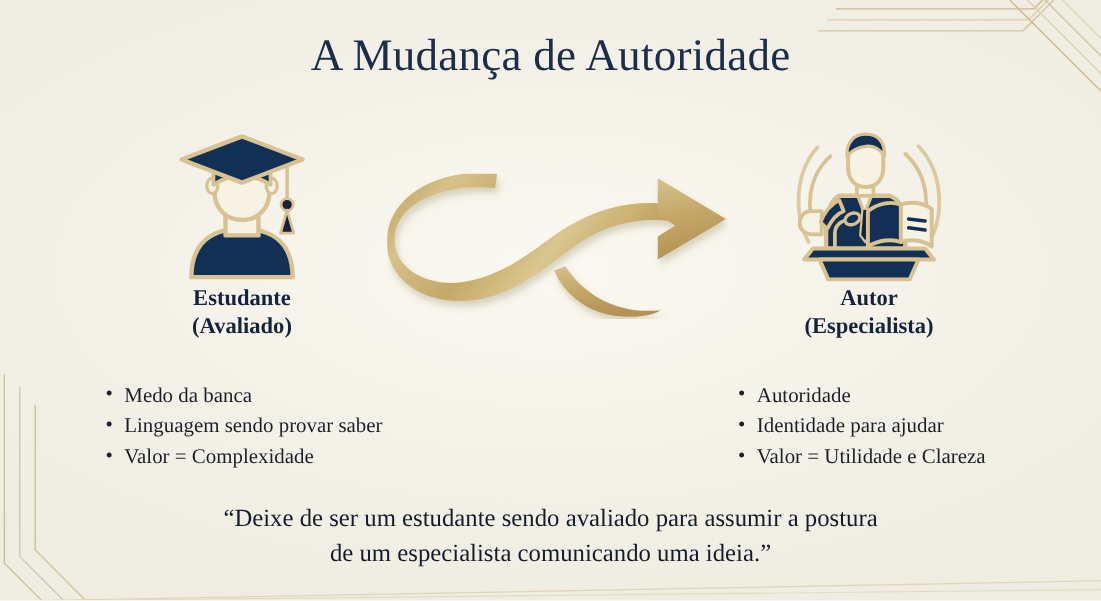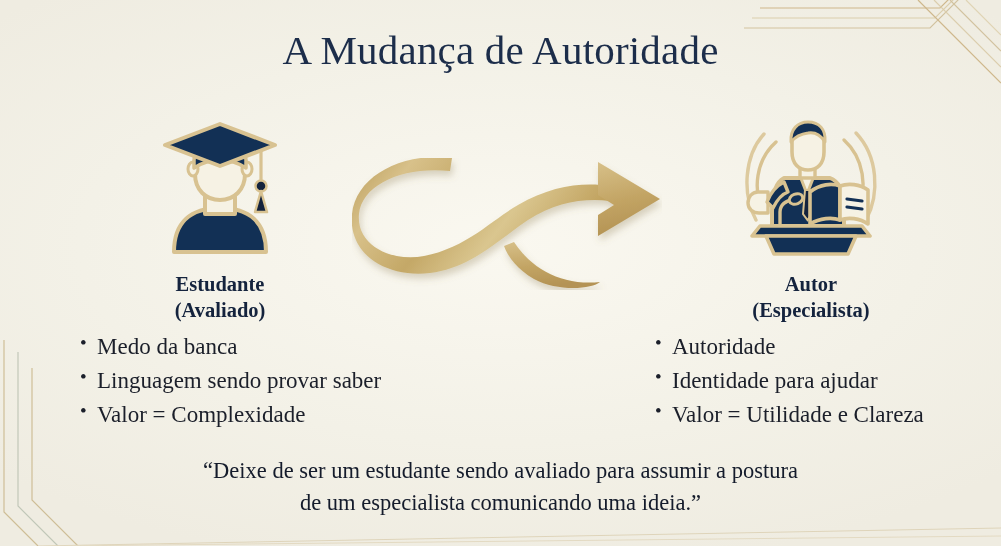--- a/index.html
+++ b/index.html
@@ -46,46 +46,46 @@
     font-weight: 400;
   }
   
   .col {
     position: absolute;
     top: 118px;
     width: 330px;
     text-align: center;
   }
   .col-left  { left: 55px; }
-  .col-right { left: 646px; }
+  .col-right { left: 625px; }
 
   .icon-wrap {
     height: 140px;
     display: flex;
     align-items: center;
     justify-content: center;
   }
   .role-label {
-    margin-top: 13px;
+    margin-top: 0;
     font-size: 20.5px;
     font-weight: 700;
     color: #14233d;
     line-height: 1.28;
   }
   .role-label .sub { display: block; }
 
   
   .bullets {
     position: absolute;
     top: 330px;
-    font-size: 23px;
+    font-size: 19px;
     color: #1b1f2a;
     line-height: 1.47;
     list-style: none;
-    margin: 0;
+    margin: 16px;
     padding: 0;
     text-align: left;
   }
   .bullets-left  { left: 80px;  width: 420px; }
   .bullets-right { left: 655px; width: 340px; }
   .bullets li {
     white-space: nowrap;
     padding-left: 17px;
     position: relative;
   }

